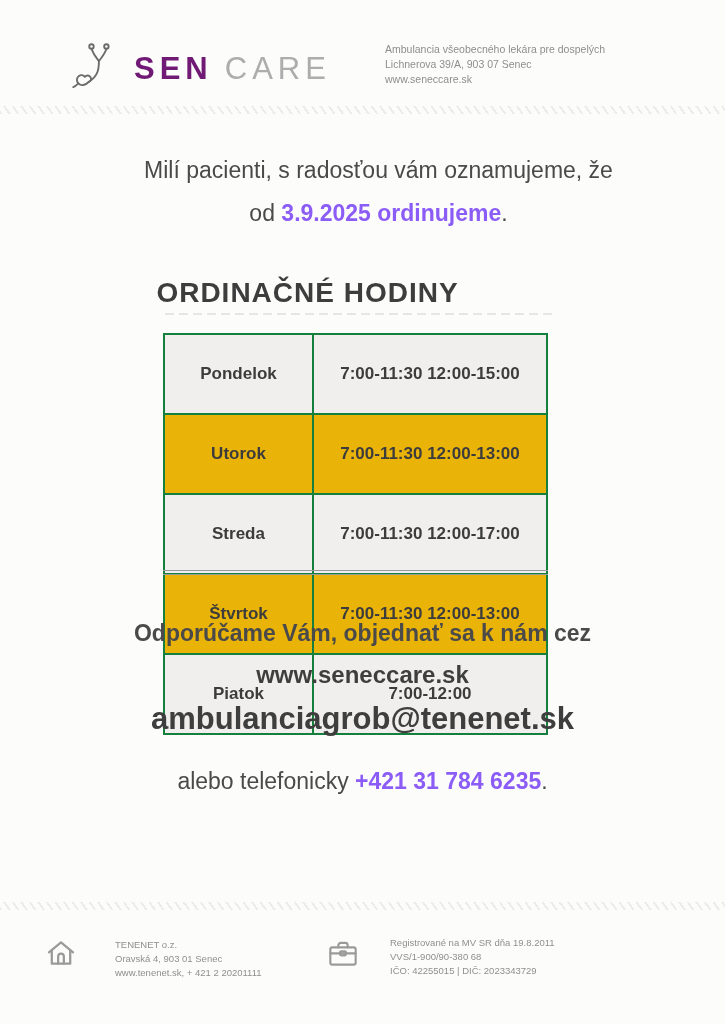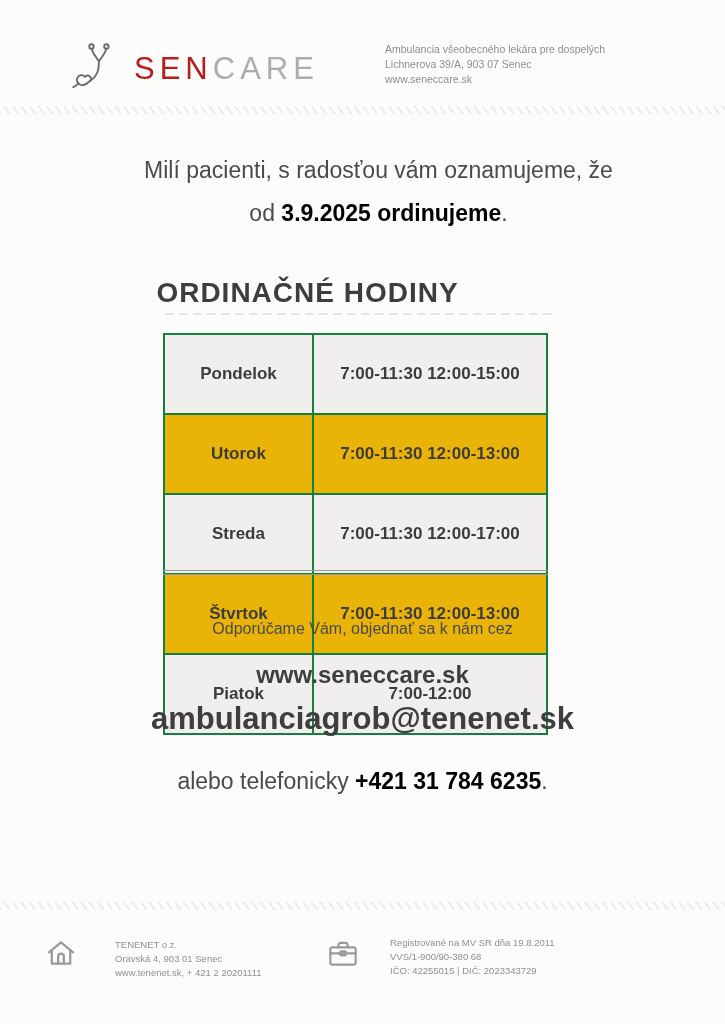--- a/index.html
+++ b/index.html
@@ -9,41 +9,41 @@
     background:#fcfcfb;
     font-family:"Liberation Sans", sans-serif;
     color:#454545;
     overflow:hidden;
     margin:0 auto;
   }
   
   .logo-row{position:absolute;top:40px;left:70px;display:flex;align-items:center;gap:8px;}
   .logo-icon svg{display:block;}
   .wordmark{font-size:31px;font-weight:300;letter-spacing:5px;line-height:1;}
-  .wm-sen{color:#b91c1c;}
-  .wm-care{color:#adadad;}
+  .wm-sen{color:#701a75;font-weight:bold;}
+  .wm-care{color:#adadad;margin-left:12px;}
   .clinic-info{
     position:absolute;top:42px;left:385px;
     font-size:10.5px;line-height:15px;color:#8e8e8e;
   }
   
   .crease{
     position:absolute;left:0;width:725px;height:8px;
     background:repeating-linear-gradient(55deg, rgba(120,120,125,0.12) 0 2px, rgba(255,255,255,0) 2px 7px);
   }
   .crease-1{top:106px;}
   .crease-2{top:902px;}
   .artifact-line{
     position:absolute;top:313px;left:165px;width:390px;height:2px;
     background:repeating-linear-gradient(90deg, rgba(130,130,135,0.18) 0 9px, rgba(255,255,255,0) 9px 14px);
   }
   
   .announce{position:absolute;top:149px;left:0;width:725px;text-align:center;
     font-size:23px;line-height:43px;color:#4a4a4a;padding-left:16px;}
-  .b{font-weight:bold;color:#000000;}
+  .b{font-weight:bold;color:#8b5cf6;}
   
   .hours-title{position:absolute;top:277px;left:0;width:615px;text-align:center;
     font-size:28px;font-weight:bold;color:#3d3d3d;letter-spacing:1px;}
   table.hours{
     position:absolute;top:333px;left:163px;width:385px;height:230px;
     border-collapse:collapse;table-layout:fixed;
   }
   table.hours td{
     border:2px solid #15803d;
     font-size:17px;font-weight:bold;color:#3c3c3c;
@@ -51,21 +51,21 @@
     height:46px;padding:16px;margin-left:16px;
   }
   table.hours td.day{width:115px;}
   tr.shaded td{background:#f0efed;}
   tr.plain td{background:#eab308;}
   .rule{position:absolute;left:163px;width:385px;height:1px;background:#9a9a9a;}
   .rule-1{top:570px;}
   .rule-2{top:574px;}
   
   .contact-line{position:absolute;left:0;width:725px;text-align:center;color:#4a4a4a;}
-  .c1{top:620px;font-size:16px;}
+  .c1{top:620px;font-size:23px;font-weight:bold;}
   .c2{top:661px;font-size:24px;font-weight:bold;color:#3e3e3e;}
   .c3{top:701px;font-size:31px;font-weight:bold;color:#3e3e3e;}
   .c4{top:740px;font-size:23px;margin-top:28px;}
   
   .footer-icon{position:absolute;}
   .home-icon{top:936px;left:44px;}
   .briefcase-icon{top:939px;left:327px;}
   .footer-text{position:absolute;font-size:9.5px;line-height:14px;color:#8f8f8f;}
   .org-text{top:938px;left:115px;}
   .reg-text{top:936px;left:390px;}

